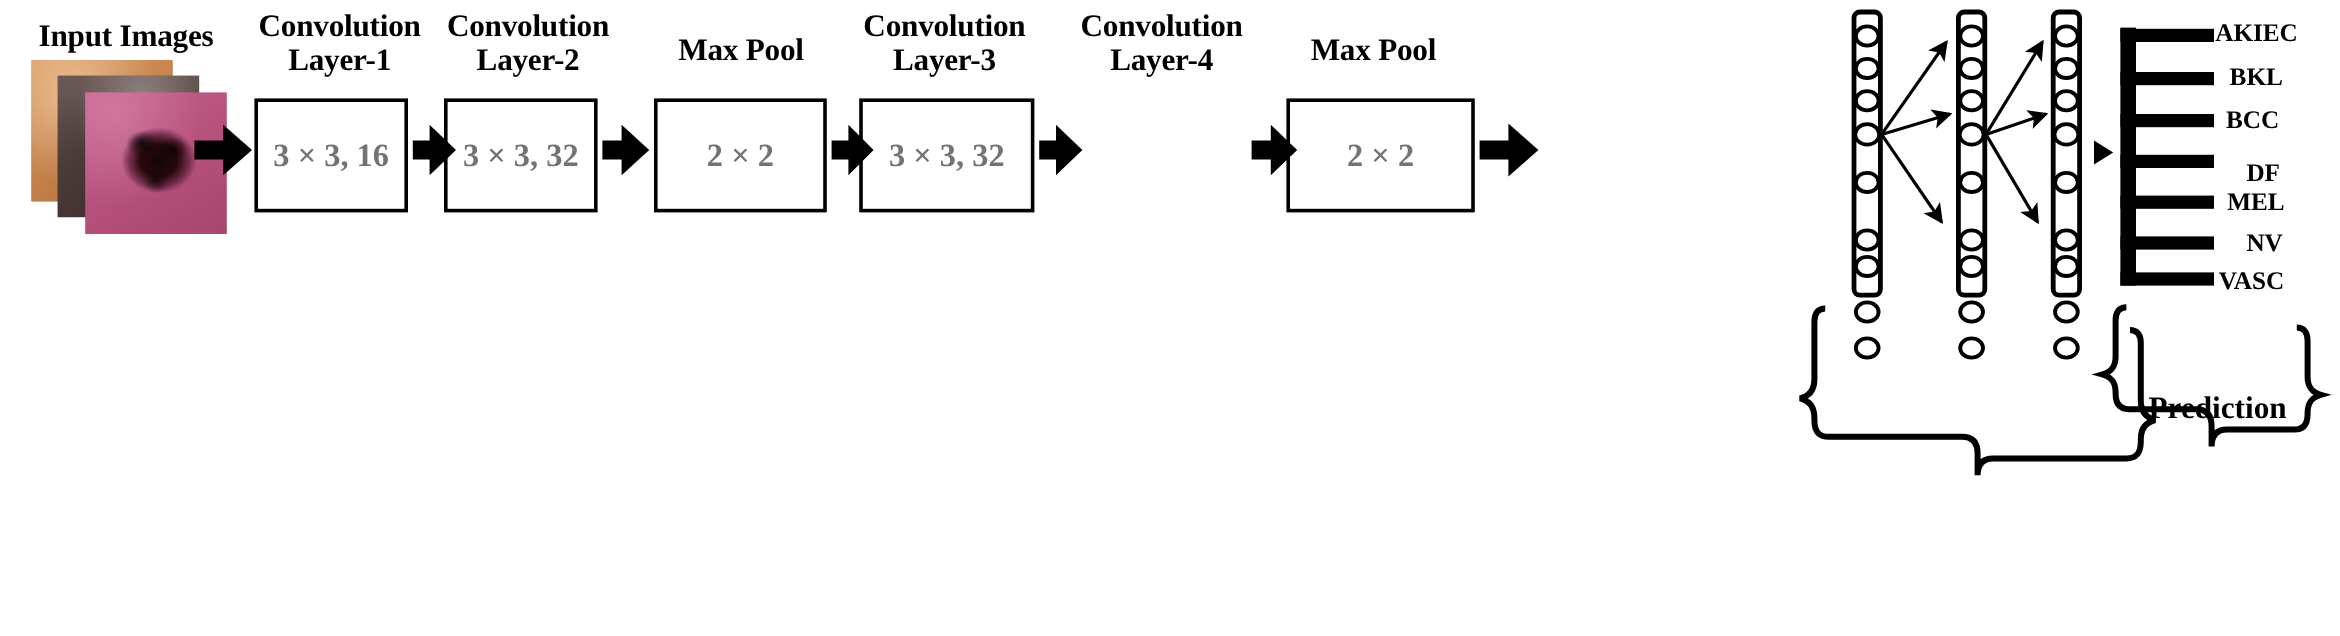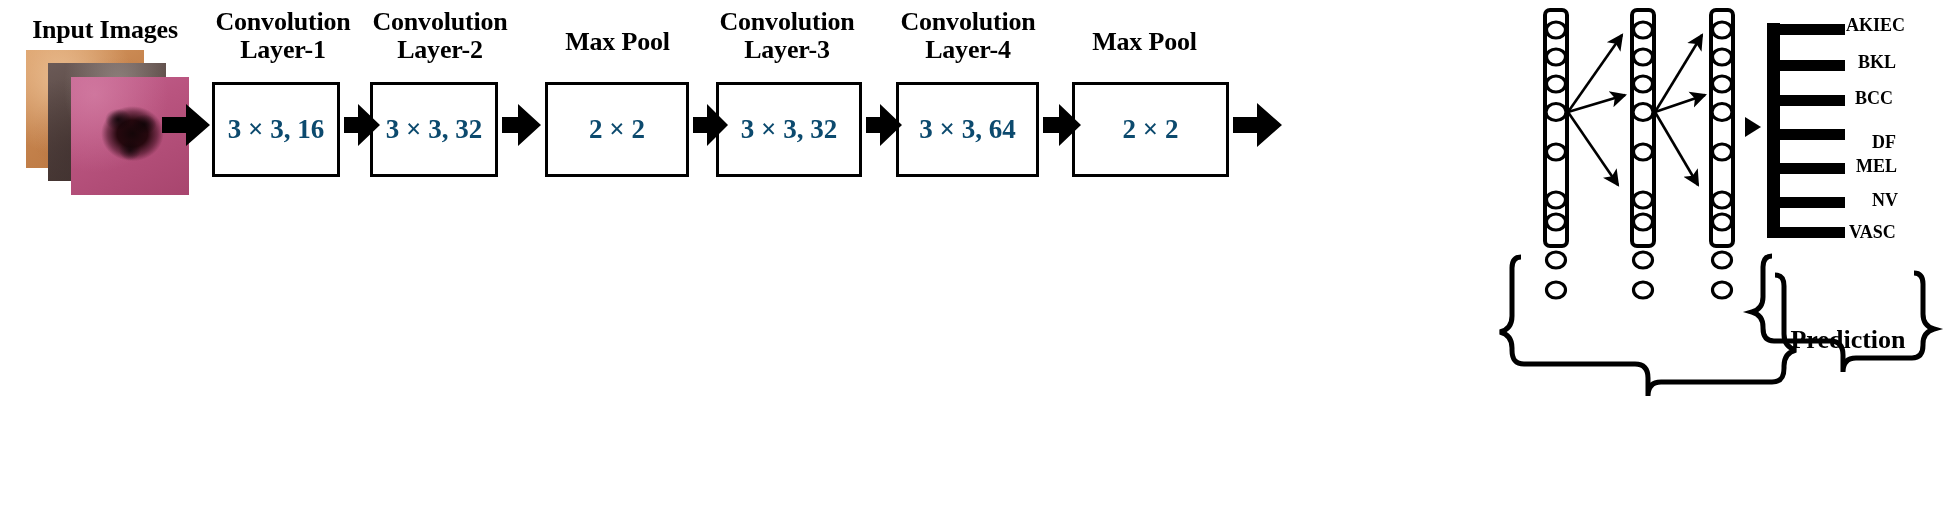--- a/index.html
+++ b/index.html
@@ -17,21 +17,21 @@
     white-space:pre-line;
   }
 
   
   .layer-box{
     position:absolute;border:3.5px solid #000;background:#fff;
     display:flex;align-items:center;justify-content:center;
     box-sizing:border-box;
   }
   .layer-box .kernel{
-    font-weight:bold;font-size:27px;color:#0c4a6e;white-space:nowrap;
+    font-weight:bold;font-size:27px;color:#737373;white-space:nowrap;
   }
 
   
   .img-stack{position:absolute;}
   .skin{
     position:absolute;box-sizing:border-box;
   }
   .skin-back{
     background:
       radial-gradient(ellipse at 30% 25%, rgba(255,225,190,.55), rgba(0,0,0,0) 60%),
@@ -59,21 +59,21 @@
   }
 
   
   .fc-col{
     position:absolute;border:4px solid #000;border-radius:7px;background:#fff;
     box-sizing:border-box;
   }
 
   
   .class-label{
-    position:absolute;font-weight:bold;font-size:18px;color:#000;
+    position:absolute;font-weight:bold;font-size:21px;color:#000;
     white-space:nowrap;text-align:left;
   }
 
   
   .brace-caption{
     position:absolute;text-align:center;font-weight:bold;font-size:26px;
     color:#000;line-height:1.12;white-space:pre-line;
   }
 
   svg.overlay{position:absolute;left:0;top:0;width:1950px;height:530px;overflow:visible;}
@@ -111,23 +111,20 @@
   </div>
 
   <div class="layer-box" style="left:545px;top:82px;width:144px;height:95px;">
     <span class="kernel">2 × 2</span>
   </div>
 
   <div class="layer-box" style="left:716px;top:82px;width:146px;height:95px;">
     <span class="kernel">3 × 3, 32</span>
   </div>
 
-  <div class="layer-box" style="left:896px;top:82px;width:143px;height:95px;">
-    <span class="kernel">3 × 3, 64</span>
-  </div>
 
   <div class="layer-box" style="left:1072px;top:82px;width:157px;height:95px;">
     <span class="kernel">2 × 2</span>
   </div>
 
   <div class="fc-col" style="left:1543px;top:8px;width:26px;height:240px;"></div>
   <div class="fc-col" style="left:1630px;top:8px;width:26px;height:240px;"></div>
   <div class="fc-col" style="left:1709px;top:8px;width:26px;height:240px;"></div>
 
   <div class="class-label" style="left:1846px;top:15px;">AKIEC</div>

